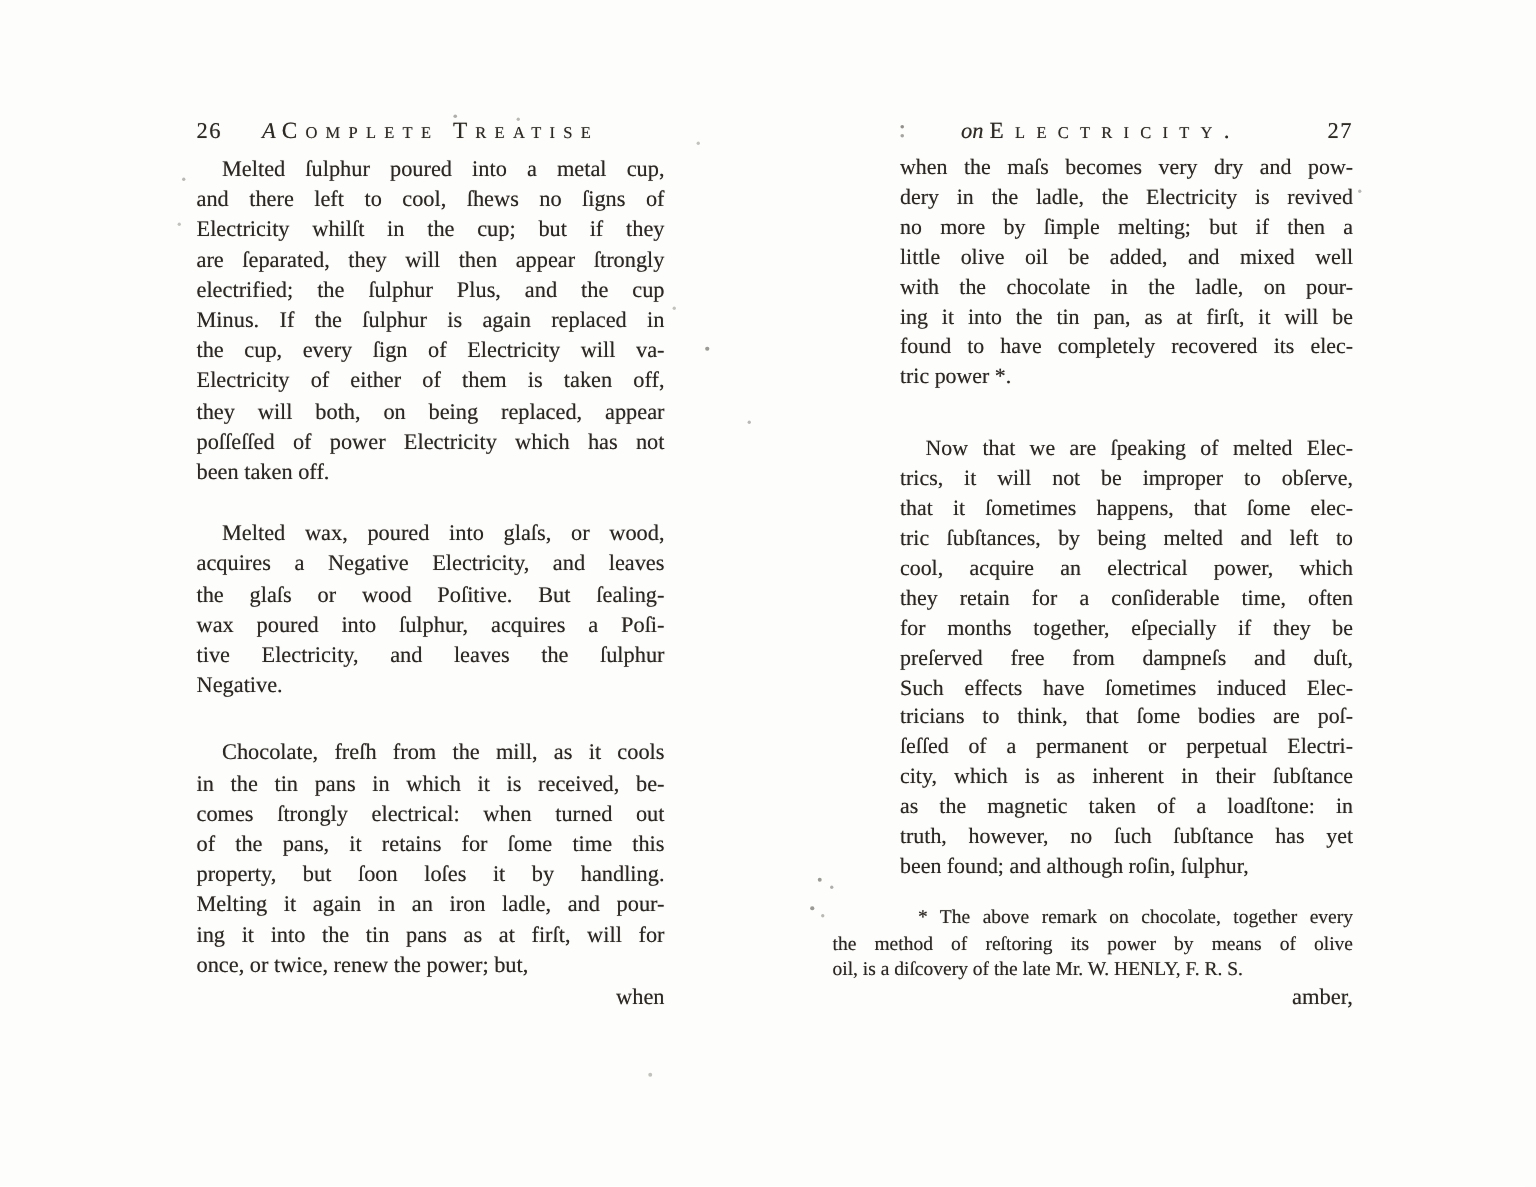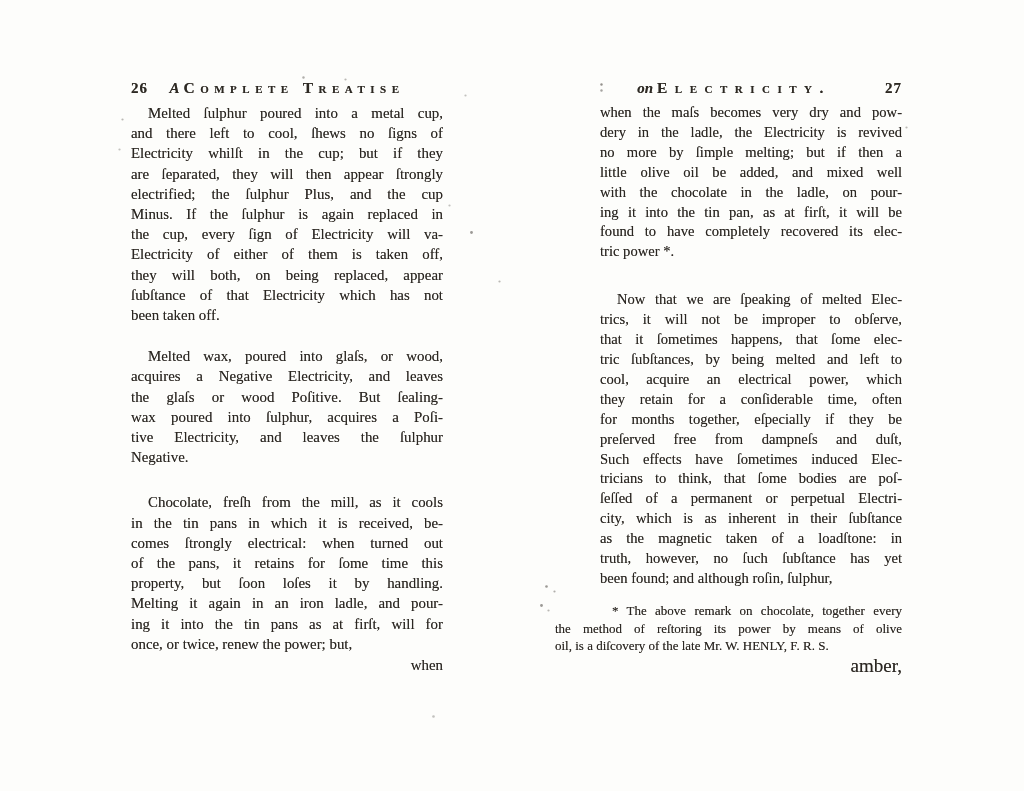--- a/index.html
+++ b/index.html
@@ -13,21 +13,20 @@
     text-shadow: 0 0 0.5px rgba(43,39,34,0.55);
   }
   .page { position: absolute; top: 80px; }
   .page-left  { left: 131px; width: 312px; }
   .page-right { left: 600px; width: 302px; }
 
   .running-header {
     display: flex; align-items: baseline;
     font-size: 15px; line-height: 16px; height: 16px;
     color: #2d2923;
-    font-weight: bold;
   }
   .pagenum { width: 34px; letter-spacing: 1px; }
   .page-left  .pagenum { text-align: left; }
   .page-right .pagenum { text-align: right; }
   .rtitle { flex: 1; text-align: center; white-space: nowrap; }
   .rtitle i { font-style: italic; letter-spacing: 0; margin-right: 4px; }
   .sc { font-variant: small-caps; }
   .page-left  .sc { letter-spacing: 5.5px; font-size: 15.5px; }
   .page-right .sc { letter-spacing: 7.5px; font-size: 15.5px; }
 
@@ -38,21 +37,21 @@
   .page-left  .para + .para { margin-top: 21px; }
   .page-left  .para:nth-child(3) { margin-top: 25px; }
   .page-right .para + .para { margin-top: 28px; }
 
   .line { text-align: justify; text-align-last: justify; font-family: Liberation Serif, serif; }
   .line.last { text-align-last: left; }
   .line.first { text-indent: 17px; }
 
   .catchword { text-align: right; margin-top: 1px; }
   .page-left  .catchword { font-size: 14.9px; line-height: 20px; }
-  .page-right .catchword { font-size: 19px; line-height: 17px; margin-top: 2px; }
+  .page-right .catchword { font-size: 15px; line-height: 17px; margin-top: 2px; }
 
   .footnote {
     margin-left: -45px; width: 347px;
     margin-top: 13px;
     font-size: 13px; line-height: 17.7px;
   }
   .footnote .line.first { text-indent: 57px; }
 
   .speckles {
     position: absolute; left: 0; top: 0; width: 1px; height: 1px;
@@ -91,21 +90,21 @@
         <div class="para">
           <div class="line first">Melted ſulphur poured into a metal cup,</div>
           <div class="line">and there left to cool, ſhews no ſigns of</div>
           <div class="line">Electricity whilſt in the cup; but if they</div>
           <div class="line">are ſeparated, they will then appear ſtrongly</div>
           <div class="line">electrified; the ſulphur Plus, and the cup</div>
           <div class="line">Minus. If the ſulphur is again replaced in</div>
           <div class="line">the cup, every ſign of Electricity will va-</div>
           <div class="line">Electricity of either of them is taken off,</div>
           <div class="line">they will both, on being replaced, appear</div>
-          <div class="line">ſubſtance of that Electricity which has not</div>
+          <div class="line">poſſeſſed of power Electricity which has not</div>
           <div class="line last">been taken off.</div>
         </div>
         <div class="para">
           <div class="line first">Melted wax, poured into glaſs, or wood,</div>
           <div class="line">acquires a Negative Electricity, and leaves</div>
           <div class="line">the glaſs or wood Poſitive. But ſealing-</div>
           <div class="line">wax poured into ſulphur, acquires a Poſi-</div>
           <div class="line">tive Electricity, and leaves the ſulphur</div>
           <div class="line last">Negative.</div>
         </div>

